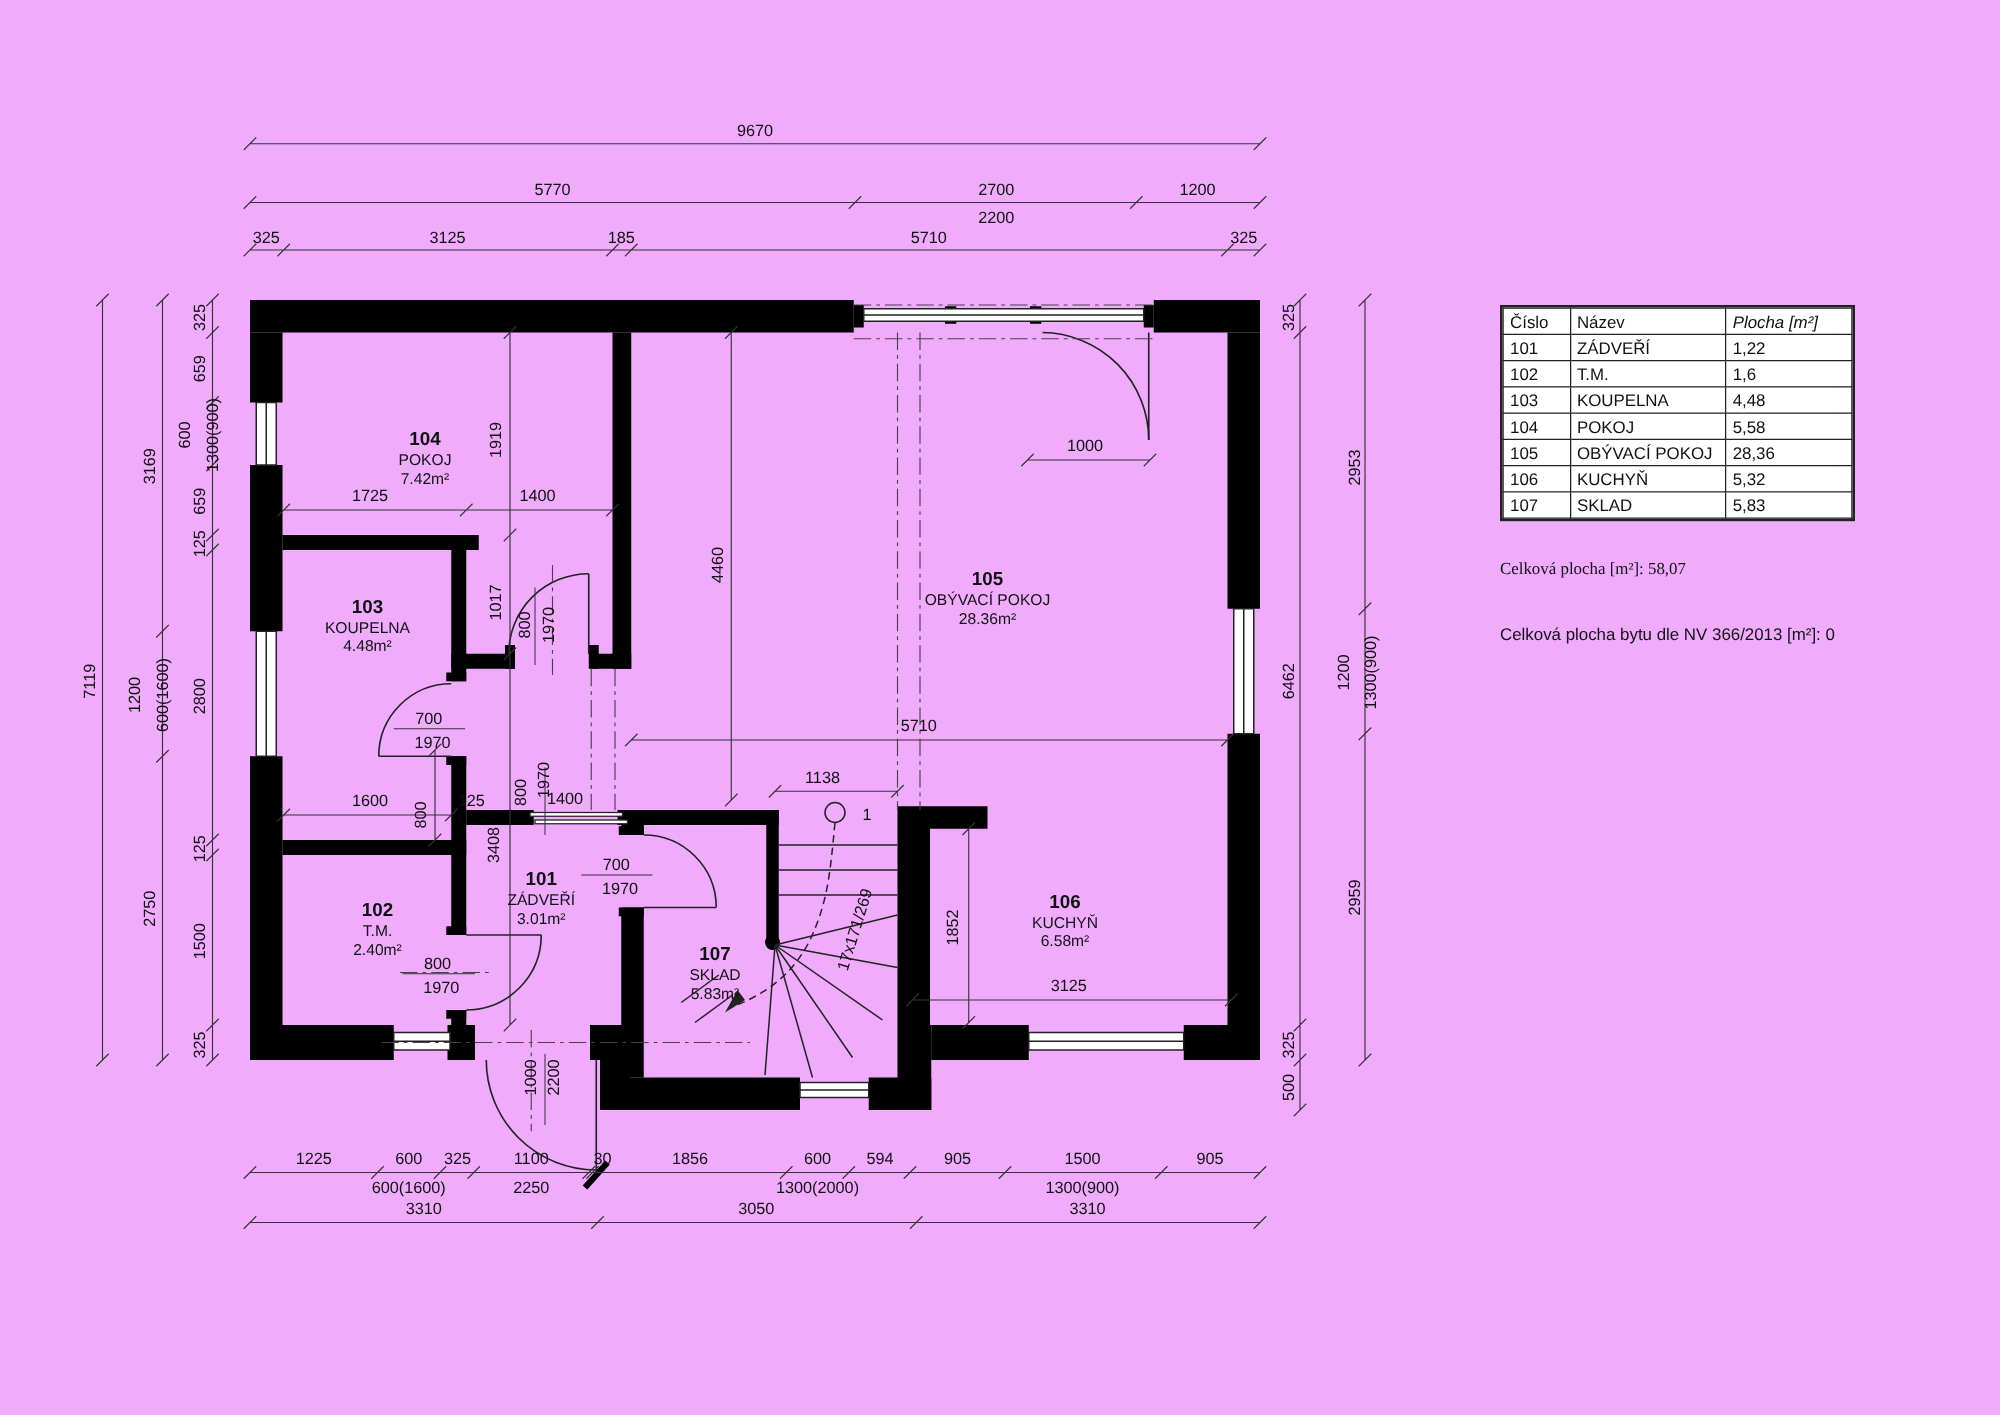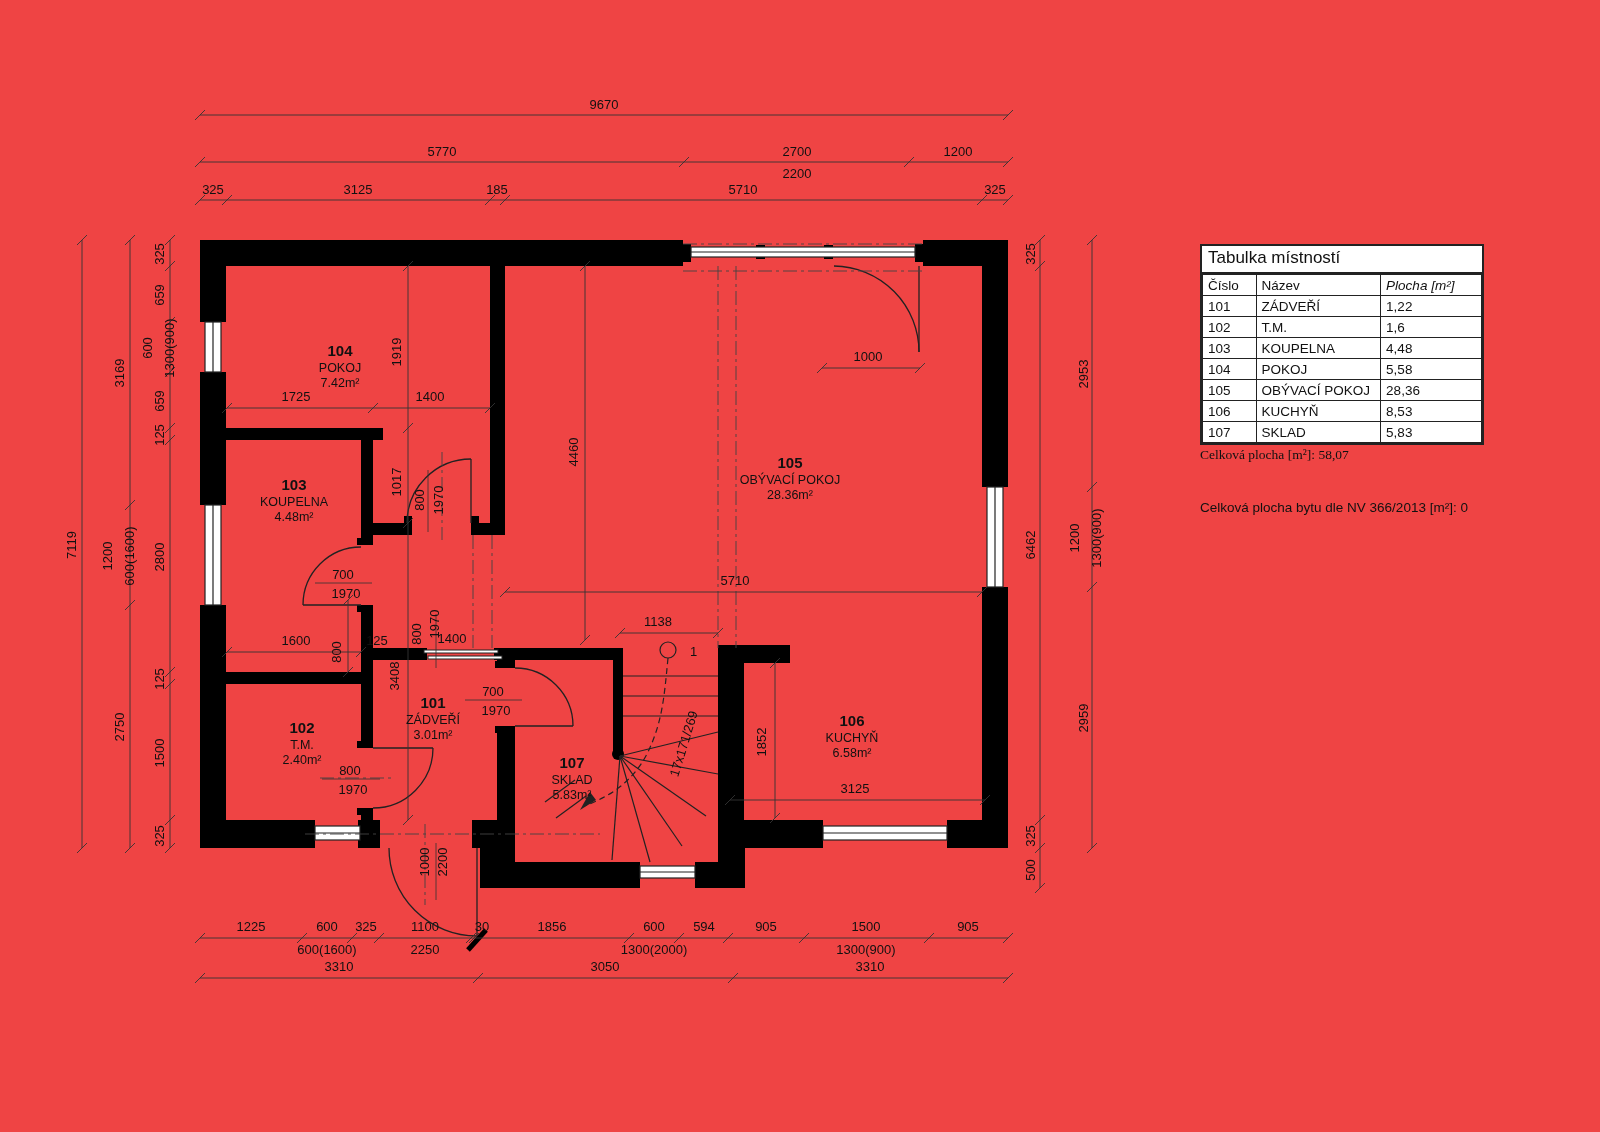--- a/index.html
+++ b/index.html
@@ -1,16 +1,16 @@
 <!DOCTYPE html>
 <html><head>
 <meta charset="utf-8">
 <style>
   html,body{margin:0;padding:0;background:#fff;}
-  #stage{position:relative;width:1600px;height:1132px;background:#ef4444;overflow:hidden;
+  #stage{position:relative;width:1600px;height:1132px;background:#f0abfc;overflow:hidden;
          font-family:"Liberation Sans",sans-serif;color:#111;}
   #plan{position:absolute;left:0;top:0;}
   svg text{font-family:"Liberation Sans",sans-serif;fill:#111;}
   .dim{font-size:13px;}
   .dim2{font-size:13px;}
   .rnum{font-size:15px;font-weight:bold;}
   .rtxt{font-size:12.5px;}
   
   #roomtable{position:absolute;left:1200px;top:244px;width:280px;border:2px solid #222;
              background:#fff;}
@@ -294,21 +294,20 @@
     </g>
     <g>
       <text class="rnum" x="852" y="726">106</text>
       <text class="rtxt" x="852" y="742">KUCHYŇ</text>
       <text class="rtxt" x="852" y="757">6.58m²</text>
     </g>
   </g>
 </svg>
 
 <div id="roomtable">
-  <div class="title">Tabulka místností</div>
   <table>
     <tbody>
           <tr>
       <th class="c1">Číslo</th>
       <th class="c2">Název</th>
       <th class="c3">Plocha [m²]</th>
     </tr>
     <tr>
             <td>101</td>
             <td>ZÁDVEŘÍ</td>
@@ -330,21 +329,21 @@
             <td>5,58</td>
           </tr>
     <tr>
             <td>105</td>
             <td>OBÝVACÍ POKOJ</td>
             <td>28,36</td>
           </tr>
     <tr>
             <td>106</td>
             <td>KUCHYŇ</td>
-            <td>8,53</td>
+            <td>5,32</td>
           </tr>
     <tr>
             <td>107</td>
             <td>SKLAD</td>
             <td>5,83</td>
           </tr>
   </tbody>
       </table>
 </div>
 <div class="summary" style="top:447px;font-family:Liberation Serif, serif;">Celková plocha [m²]:  58,07</div>

